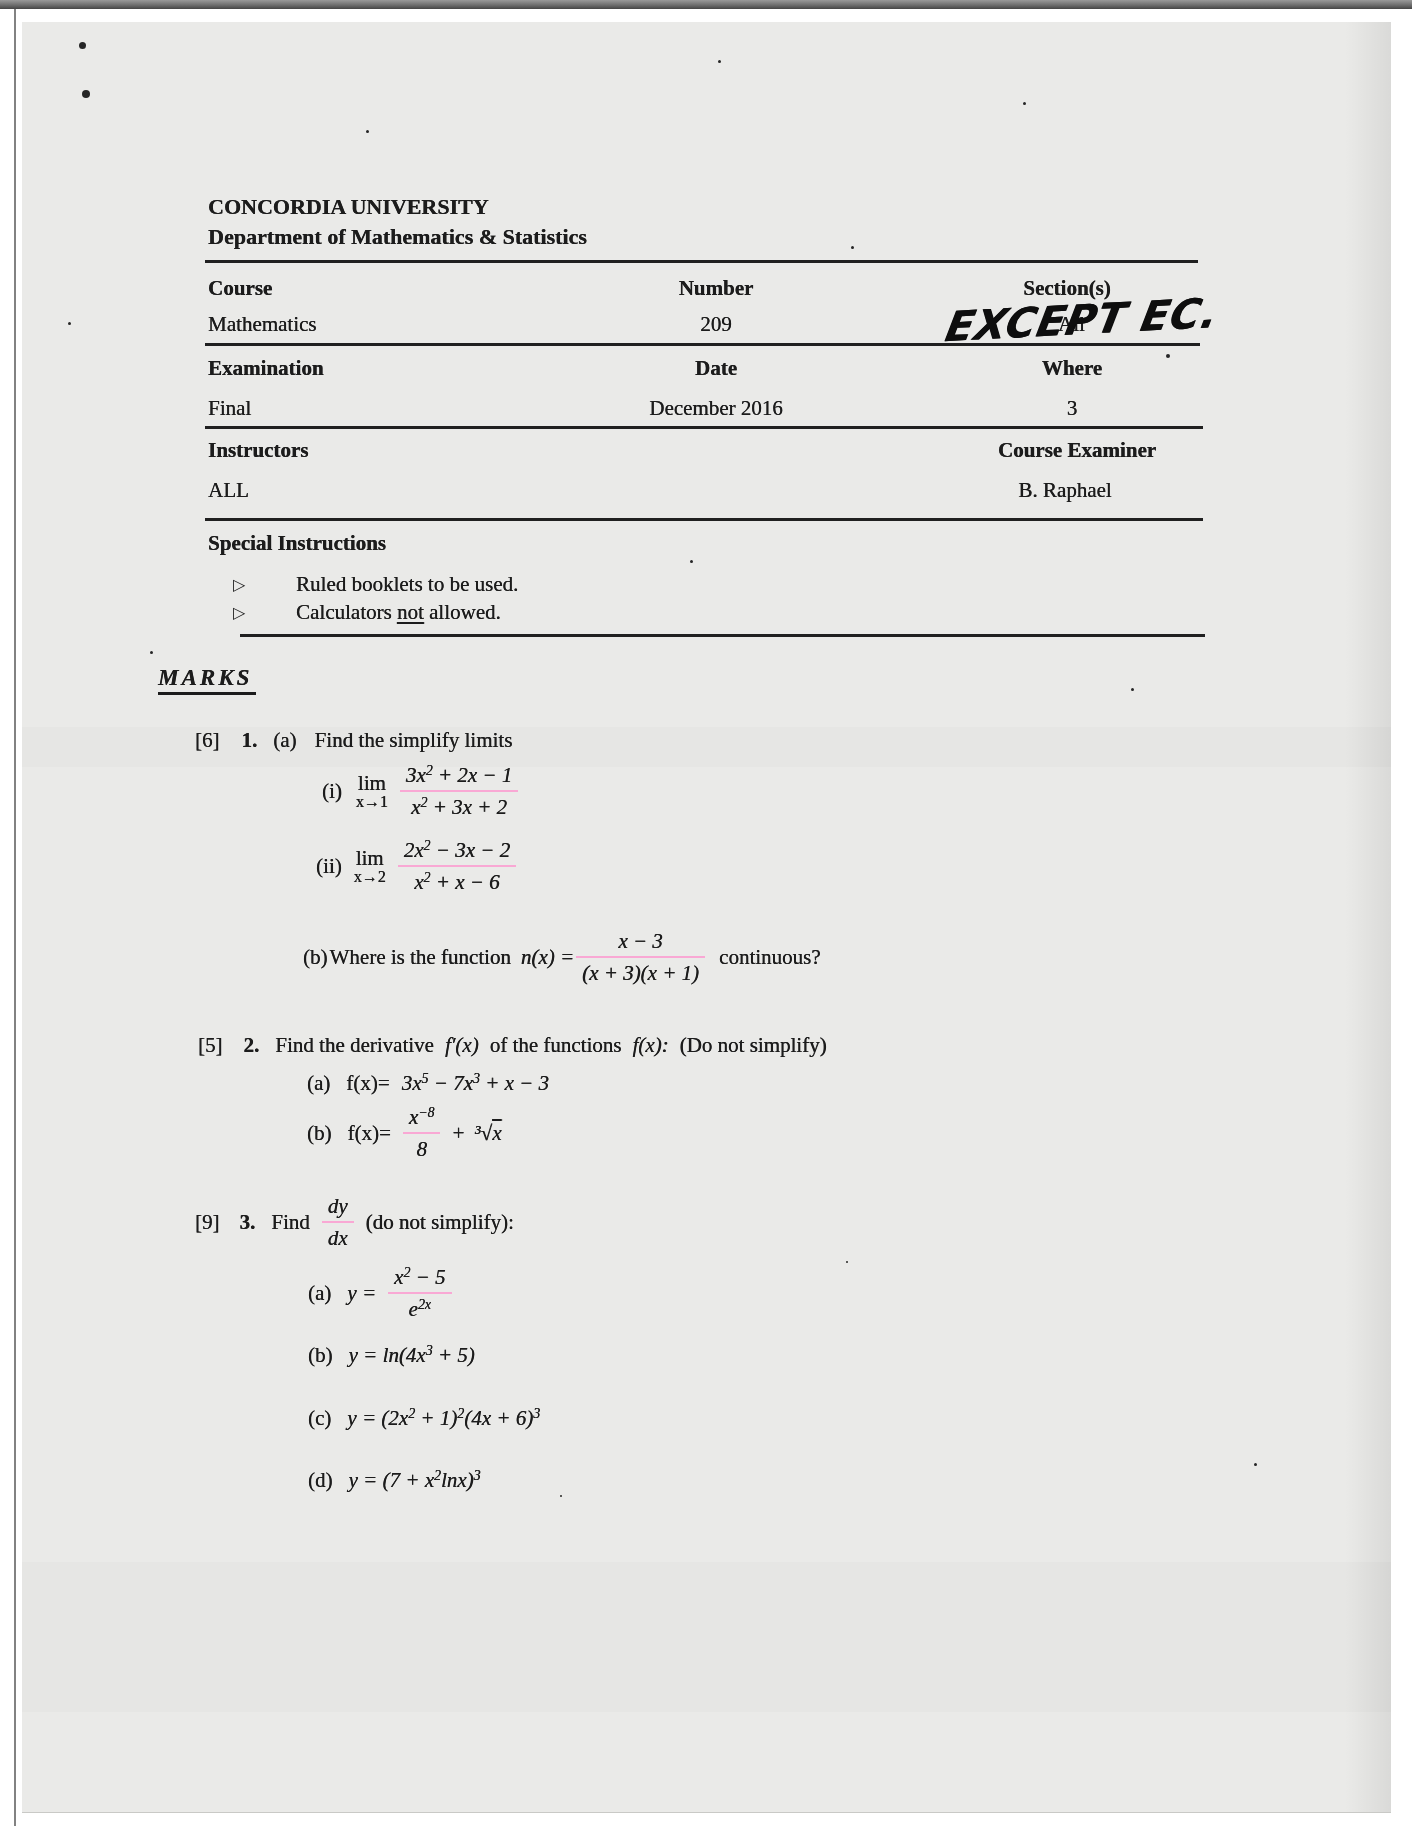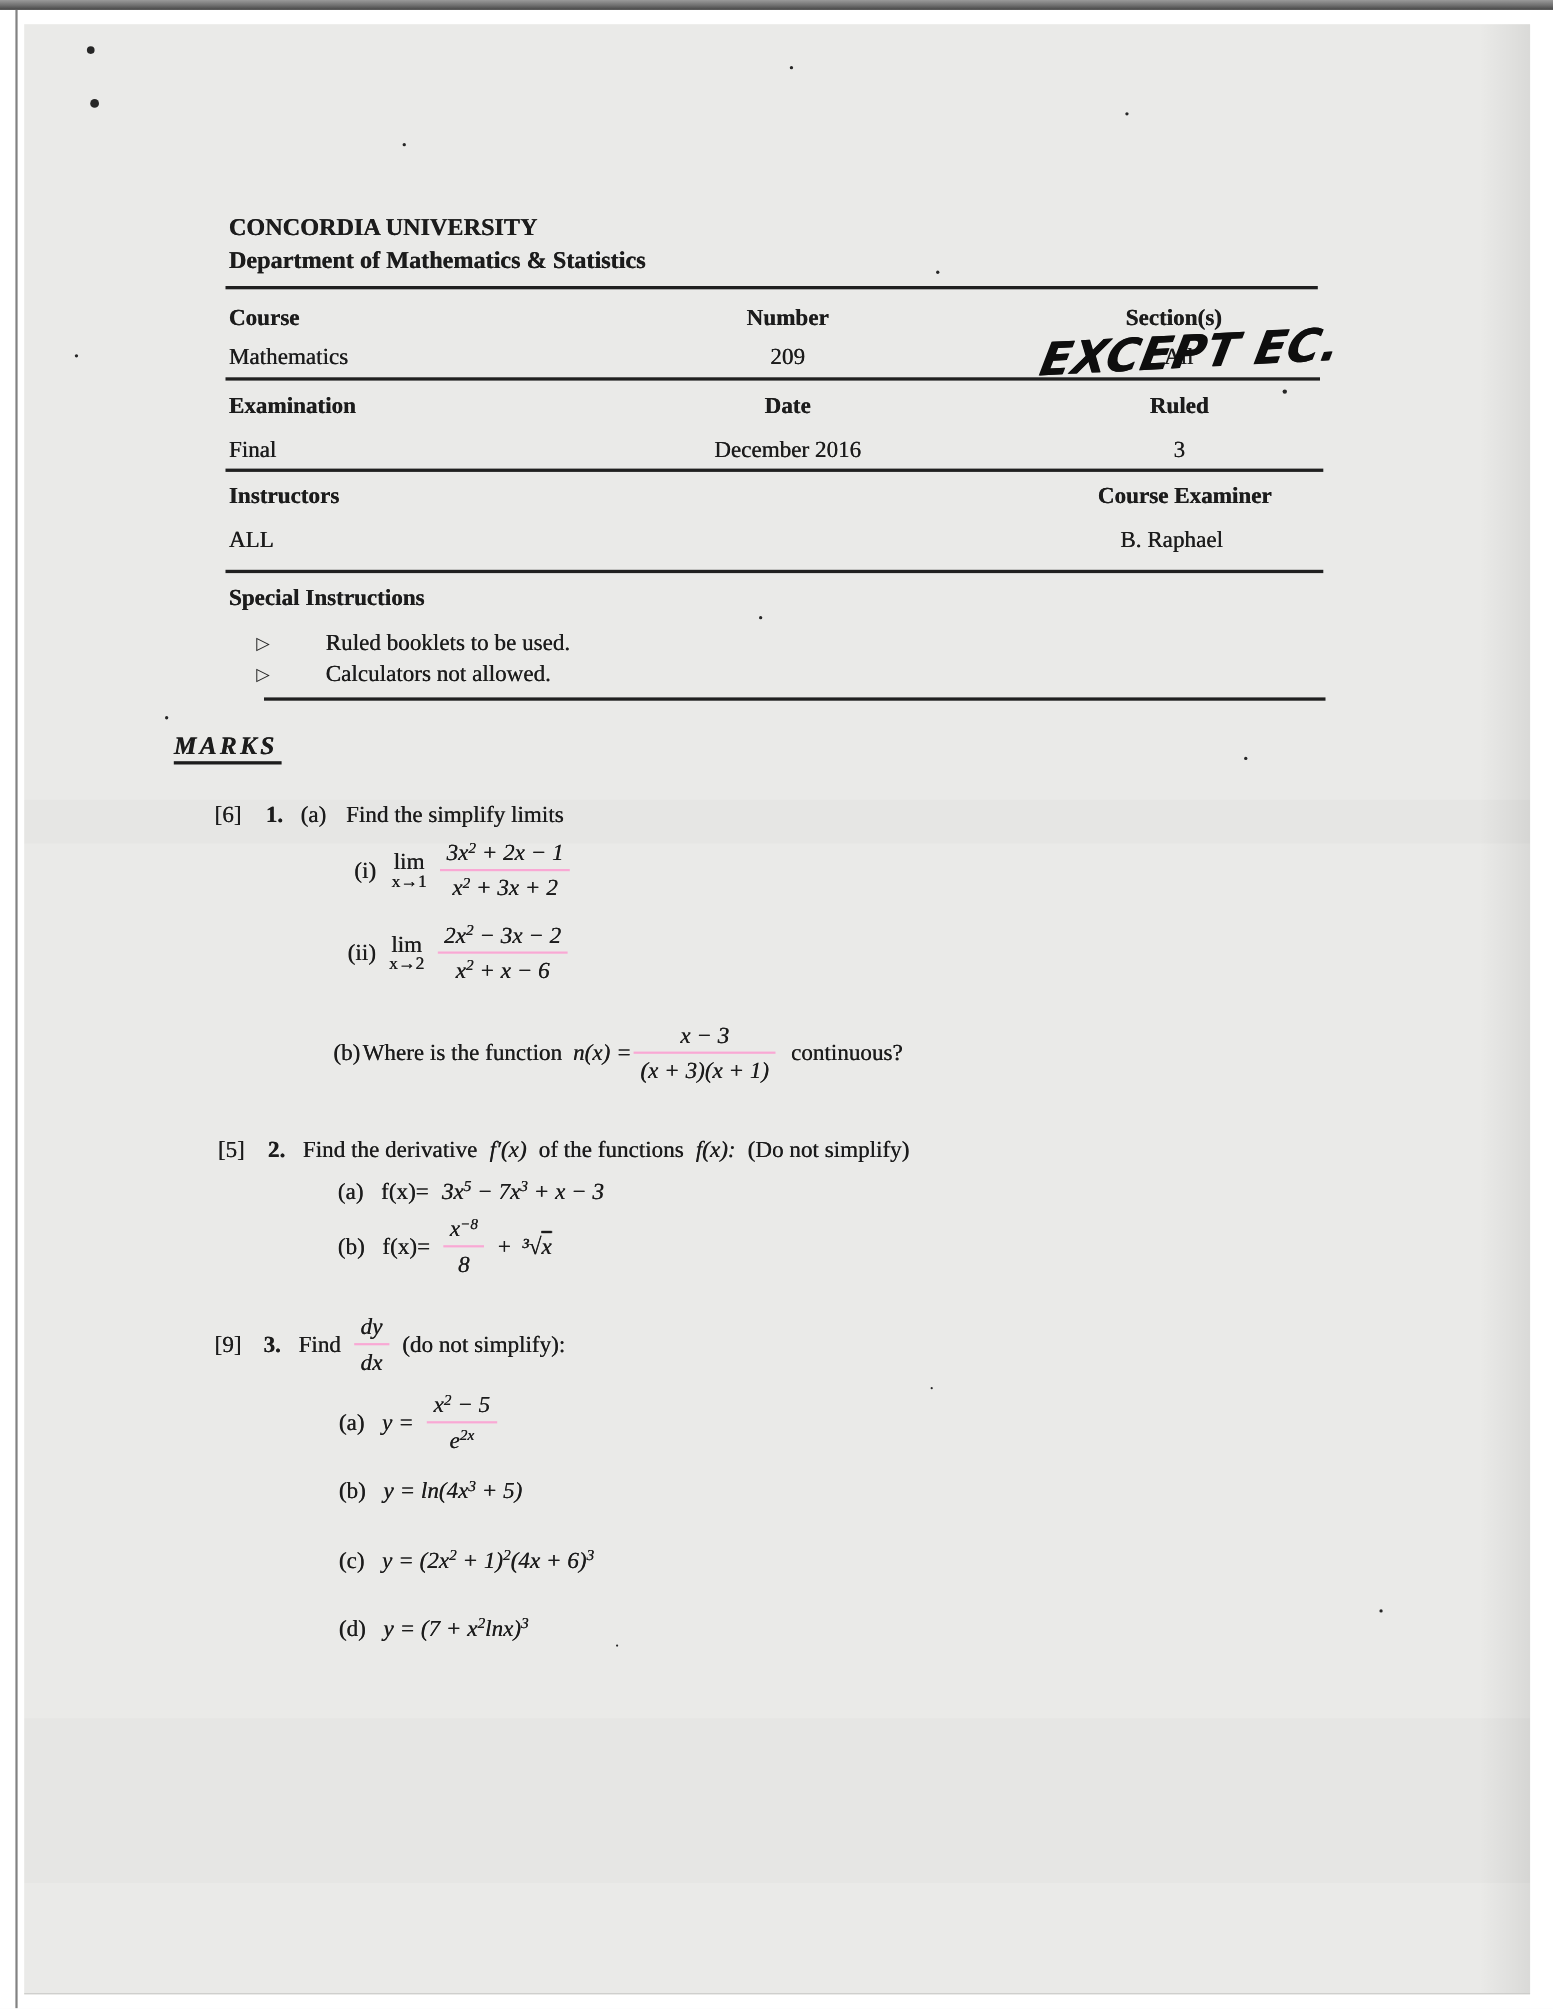--- a/index.html
+++ b/index.html
@@ -38,21 +38,21 @@
   .mrow { position:absolute; display:flex; align-items:center; font-size:21px; line-height:26px;
     white-space:nowrap; text-shadow:0.3px 0 0 currentColor; }
   .frac { display:inline-block; text-align:center; vertical-align:middle; }
   .frac .fnum { display:block; padding:0 6px 3px; line-height:24px; }
   .frac .fden { display:block; padding:3px 6px 0; line-height:24px; border-top:2px solid #f9a8d4; }
   .lim { display:inline-block; text-align:center; vertical-align:middle; }
   .lim .limop { display:block; line-height:22px; }
   .lim .limsub { display:block; font-size:16px; line-height:16px; }
   sup { font-size:66%; line-height:0; position:relative; top:-0.5em; vertical-align:baseline; }
   .ol { text-decoration:overline; }
-  .u2 { text-decoration-thickness:2px; text-underline-offset:3px; }
+  .u2 { text-decoration:underline; text-decoration-thickness:2px; text-underline-offset:3px; }
 </style>
 </head>
 <body>
 
 <div id="screenshot">
   <div class="topstrip"></div>
   <div class="leftline"></div>
 
   <div class="paper">
     <div class="paper-shade"></div>
@@ -89,21 +89,21 @@
   <div class="cell b" style="left:208px;top:275px">Course</div>
   <div class="cell b ctr" style="left:566px;top:275px">Number</div>
   <div class="cell b ctr" style="left:917px;top:275px">Section(s)</div>
   <div class="cell" style="left:208px;top:311px">Mathematics</div>
   <div class="cell ctr" style="left:566px;top:311px">209</div>
   <div class="cell" style="left:1058px;top:311px">All</div>
   <div class="handwriting">EXCEPT EC.</div>
 
   <div class="cell b" style="left:208px;top:355px">Examination</div>
   <div class="cell b ctr" style="left:566px;top:355px">Date</div>
-  <div class="cell b ctr" style="left:922px;top:355px">Ruled</div>
+  <div class="cell b ctr" style="left:922px;top:355px">Where</div>
   <div class="cell" style="left:208px;top:395px">Final</div>
   <div class="cell ctr" style="left:566px;top:395px">December 2016</div>
   <div class="cell ctr" style="left:922px;top:395px">3</div>
 
   <div class="cell b" style="left:208px;top:437px">Instructors</div>
   <div class="cell b ctr" style="left:927px;top:437px">Course Examiner</div>
   <div class="cell" style="left:208px;top:477px">ALL</div>
   <div class="cell ctr" style="left:915px;top:477px">B. Raphael</div>
 
   <div class="cell b" style="left:208px;top:530px">Special Instructions</div>

